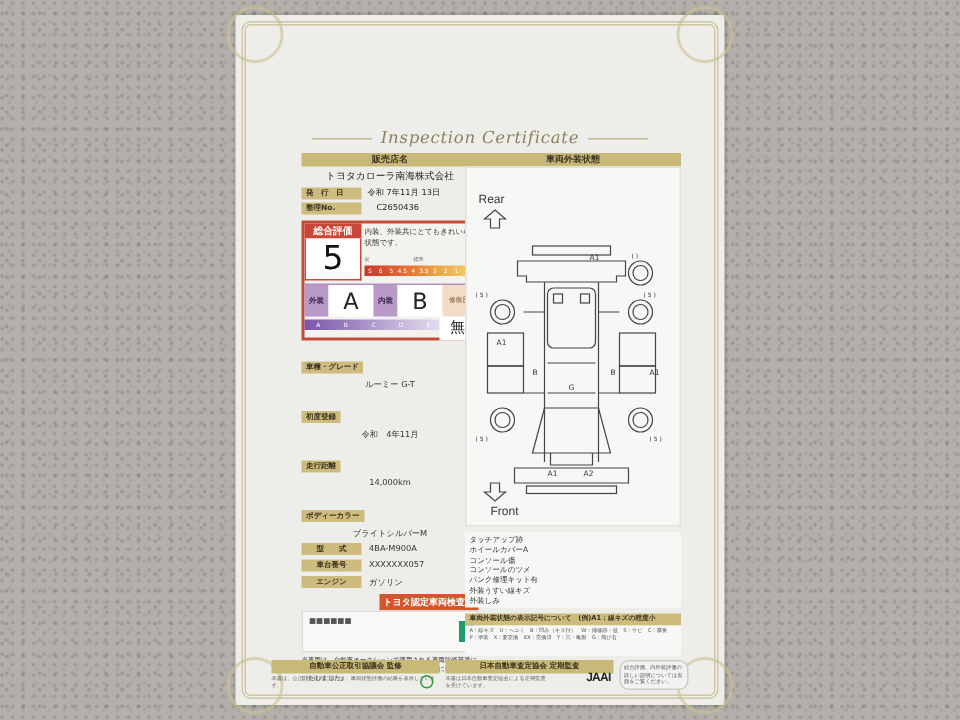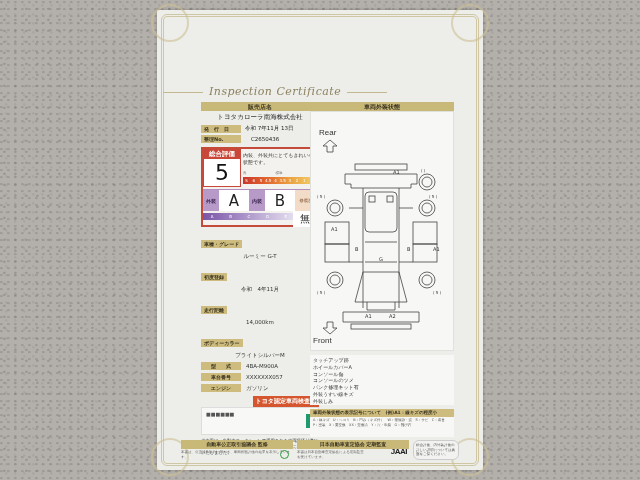--- a/index.html
+++ b/index.html
@@ -32,21 +32,21 @@
   .corner.tl { left: -6px; top: -6px; }
   .corner.tr { right: -6px; top: -6px; }
   .corner.bl { left: -6px; bottom: -6px; }
   .corner.br { right: -6px; bottom: -6px; }
   .title {
     position: absolute; left: 0; right: 0; top: 28px; text-align: center;
     font-family: "DejaVu Serif", serif; font-weight: bold; font-size: 31px;
     letter-spacing: 2px; color: #2b2b2b;
   }
   .subtitle {
-    position: absolute; left: 0; right: 0; top: 75px; 
+    position: absolute; left: 0; right: 0; top: 75px; text-align: center;
     font-family: "DejaVu Serif", serif; font-style: italic; font-size: 11px;
     color: #8d8060; letter-spacing: 0.5px;
   }
   .subtitle::before, .subtitle::after {
     content: ""; display: inline-block; width: 40px; height: 1px;
     background: #c4b88f; vertical-align: middle; margin: 0 6px;
   }
   .gold-header {
     background: #c9b978; color: #3a3320; font-size: 6px; text-align: center;
     height: 9px; line-height: 9px; font-weight: bold;
@@ -98,21 +98,21 @@
   .inspector-box {
     clear: both; background: #f8f8f6; height: 28px; position: relative; border: 1px solid #ddd;
   }
   .inspector-stamp { position: absolute; right: 2px; top: 6px; width: 10px; height: 14px; background: #1e9a6c; }
   .inspector-name { position: absolute; left: 4px; top: 3px; font-size: 5px; color: #555; }
   .disclaimer { font-size: 4.3px; line-height: 6px; color: #333; margin-top: 3px; }
   .right-col { position: absolute; left: 153px; top: 92px; width: 144px; }
   .diagram-box { background: #f7f7f5; height: 240px; position: relative; border: 1px solid #e0e0dc; text-align: center; }
   .rear-label, .front-label { position: absolute; font-size: 8px; color: #333; font-family: "Liberation Sans", sans-serif; }
   .rear-label { left: 8px; top: 16px; }
-  .front-label { left: 2px; top: 224px; }
+  .front-label { left: 16px; top: 224px; }
   .damage-list { margin-top: 4px; font-size: 5px; line-height: 6.8px; color: #333; background: #f7f7f5; padding: 2px 3px; height: 50px; }
   .notice-bar { margin-top: 4px; background: #cdbc7e; height: 8px; font-size: 4.5px; line-height: 8px; color: #3a3320; padding: 0 3px; font-weight: bold; }
   .notice-text { font-size: 3.5px; line-height: 5px; color: #555; background: #f7f7f5; height: 20px; padding: 1px 3px; }
   .footer { position: absolute; top: 430px; left: 24px; right: 24px; height: 20px; display: flex; gap: 4px; }
   .footer-block { flex: 1; }
   .footer-block .gold-header { font-size: 5px; }
   .footer-small { font-size: 3.5px; color: #666; line-height: 4.5px; margin-top: 1px; position: relative; }
   .jaai { position: absolute; right: 2px; top: 0; font-size: 8px; font-weight: bold; color: #222; font-family: "Liberation Sans", sans-serif; letter-spacing: -0.5px; }
   .recycle { position: absolute; right: 4px; top: 0px; width: 9px; height: 9px; border-radius: 50%; border: 1.5px solid #2a9a3d; }
   .footer-note { width: 46px; background: #f2f2f0; border: 1px solid #ccc; border-radius: 6px; font-size: 3.5px; color: #555; padding: 2px; line-height: 4.5px; }

